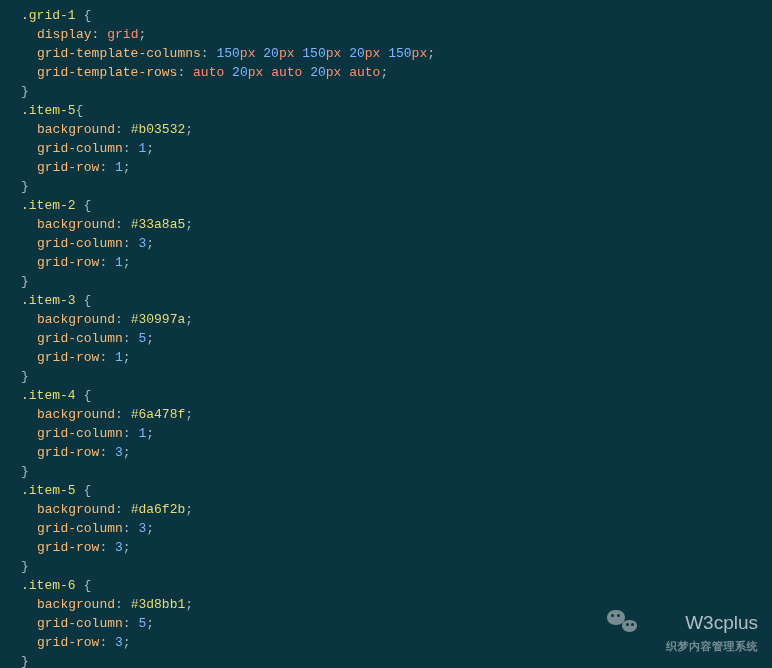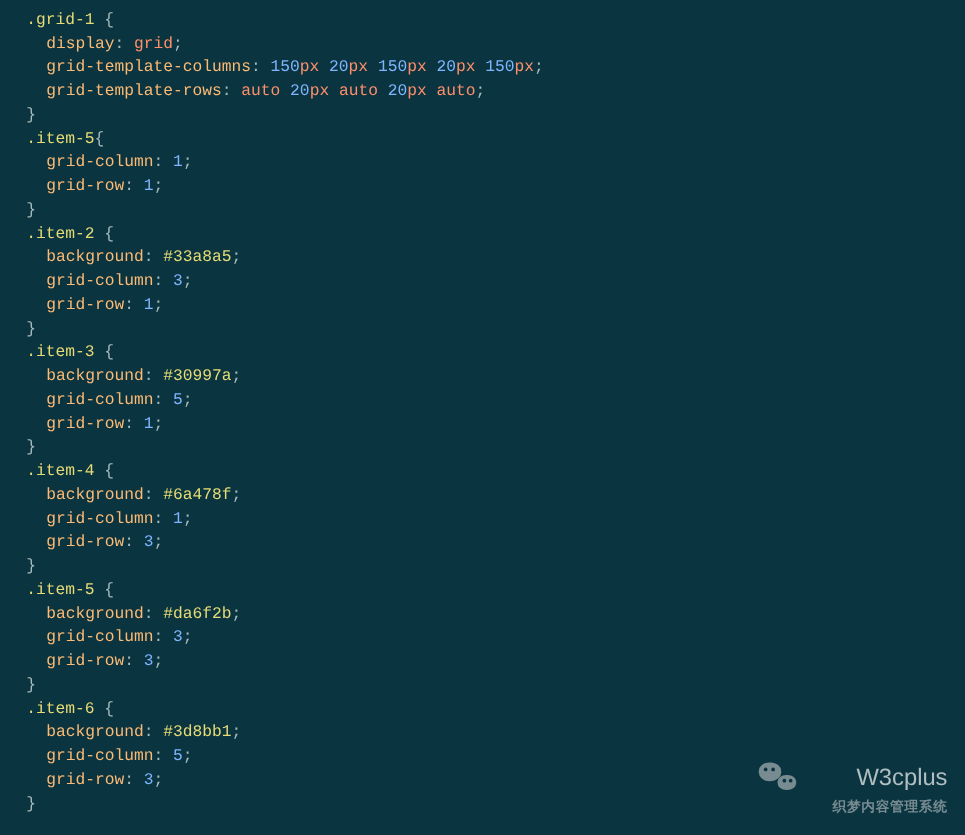--- a/index.html
+++ b/index.html
@@ -80,20 +80,21 @@
 </style>
 </head>
 <body>
 
 <div class="code-area" id="code-area"><span class="line"><span class="sel">.grid-1</span><span class="brace"> {</span>
 </span><span class="line indent1"><span class="prop">display</span><span class="punct">:</span> <span class="keyw">grid</span><span class="punct">;</span>
 </span><span class="line indent1"><span class="prop">grid-template-columns</span><span class="punct">:</span> <span class="num">150</span><span class="unit">px</span> <span class="num">20</span><span class="unit">px</span> <span class="num">150</span><span class="unit">px</span> <span class="num">20</span><span class="unit">px</span> <span class="num">150</span><span class="unit">px</span><span class="punct">;</span>
 </span><span class="line indent1"><span class="prop">grid-template-rows</span><span class="punct">:</span> <span class="keyw">auto</span> <span class="num">20</span><span class="unit">px</span> <span class="keyw">auto</span> <span class="num">20</span><span class="unit">px</span> <span class="keyw">auto</span><span class="punct">;</span>
 </span><span class="line"><span class="brace">}</span>
 </span><span class="line"><span class="sel">.item-5</span><span class="brace">{</span>
+</span><span class="line indent1"><span class="prop">background</span><span class="punct">:</span> <span class="str">#b03532</span><span class="punct">;</span>
 </span><span class="line indent1"><span class="prop">grid-column</span><span class="punct">:</span> <span class="num">1</span><span class="punct">;</span>
 </span><span class="line indent1"><span class="prop">grid-row</span><span class="punct">:</span> <span class="num">1</span><span class="punct">;</span>
 </span><span class="line"><span class="brace">}</span>
 </span><span class="line"><span class="sel">.item-2</span><span class="brace"> {</span>
 </span><span class="line indent1"><span class="prop">background</span><span class="punct">:</span> <span class="str">#33a8a5</span><span class="punct">;</span>
 </span><span class="line indent1"><span class="prop">grid-column</span><span class="punct">:</span> <span class="num">3</span><span class="punct">;</span>
 </span><span class="line indent1"><span class="prop">grid-row</span><span class="punct">:</span> <span class="num">1</span><span class="punct">;</span>
 </span><span class="line"><span class="brace">}</span>
 </span><span class="line"><span class="sel">.item-3</span><span class="brace"> {</span>
 </span><span class="line indent1"><span class="prop">background</span><span class="punct">:</span> <span class="str">#30997a</span><span class="punct">;</span>

